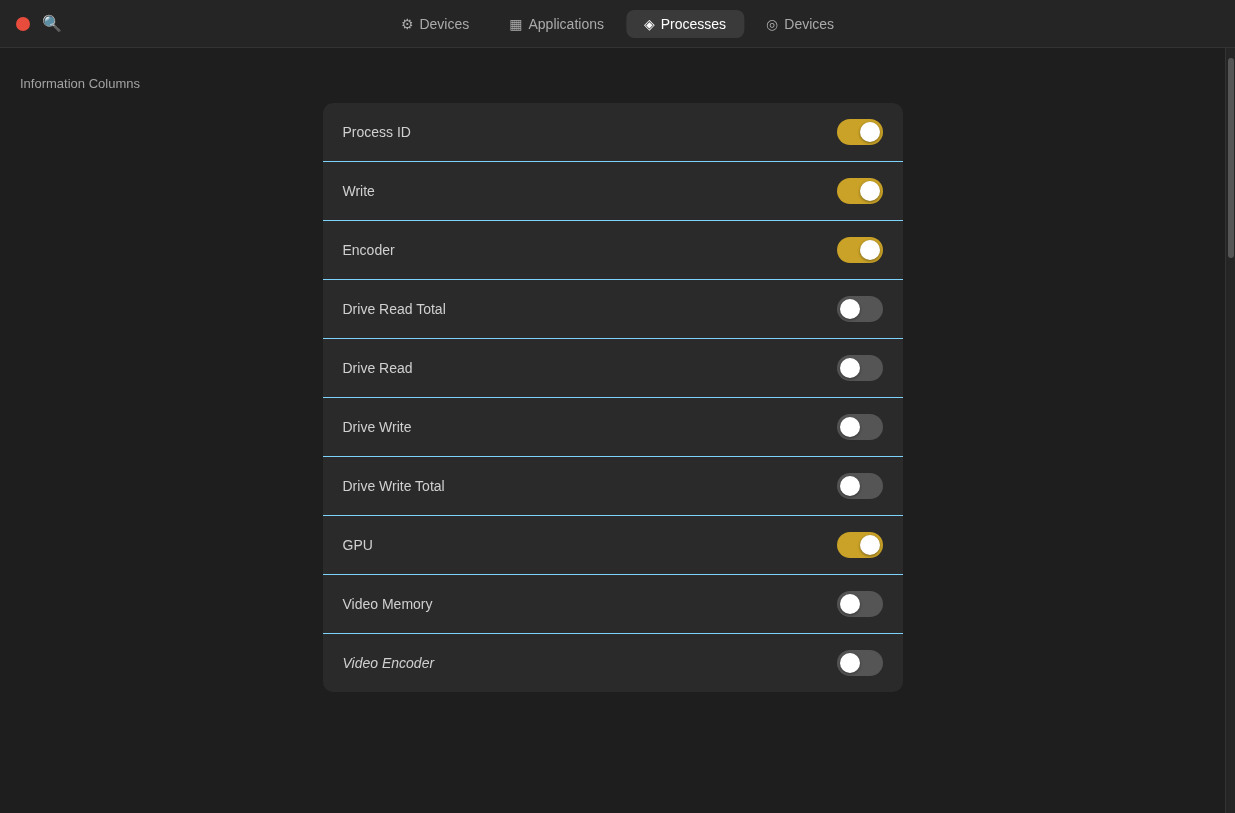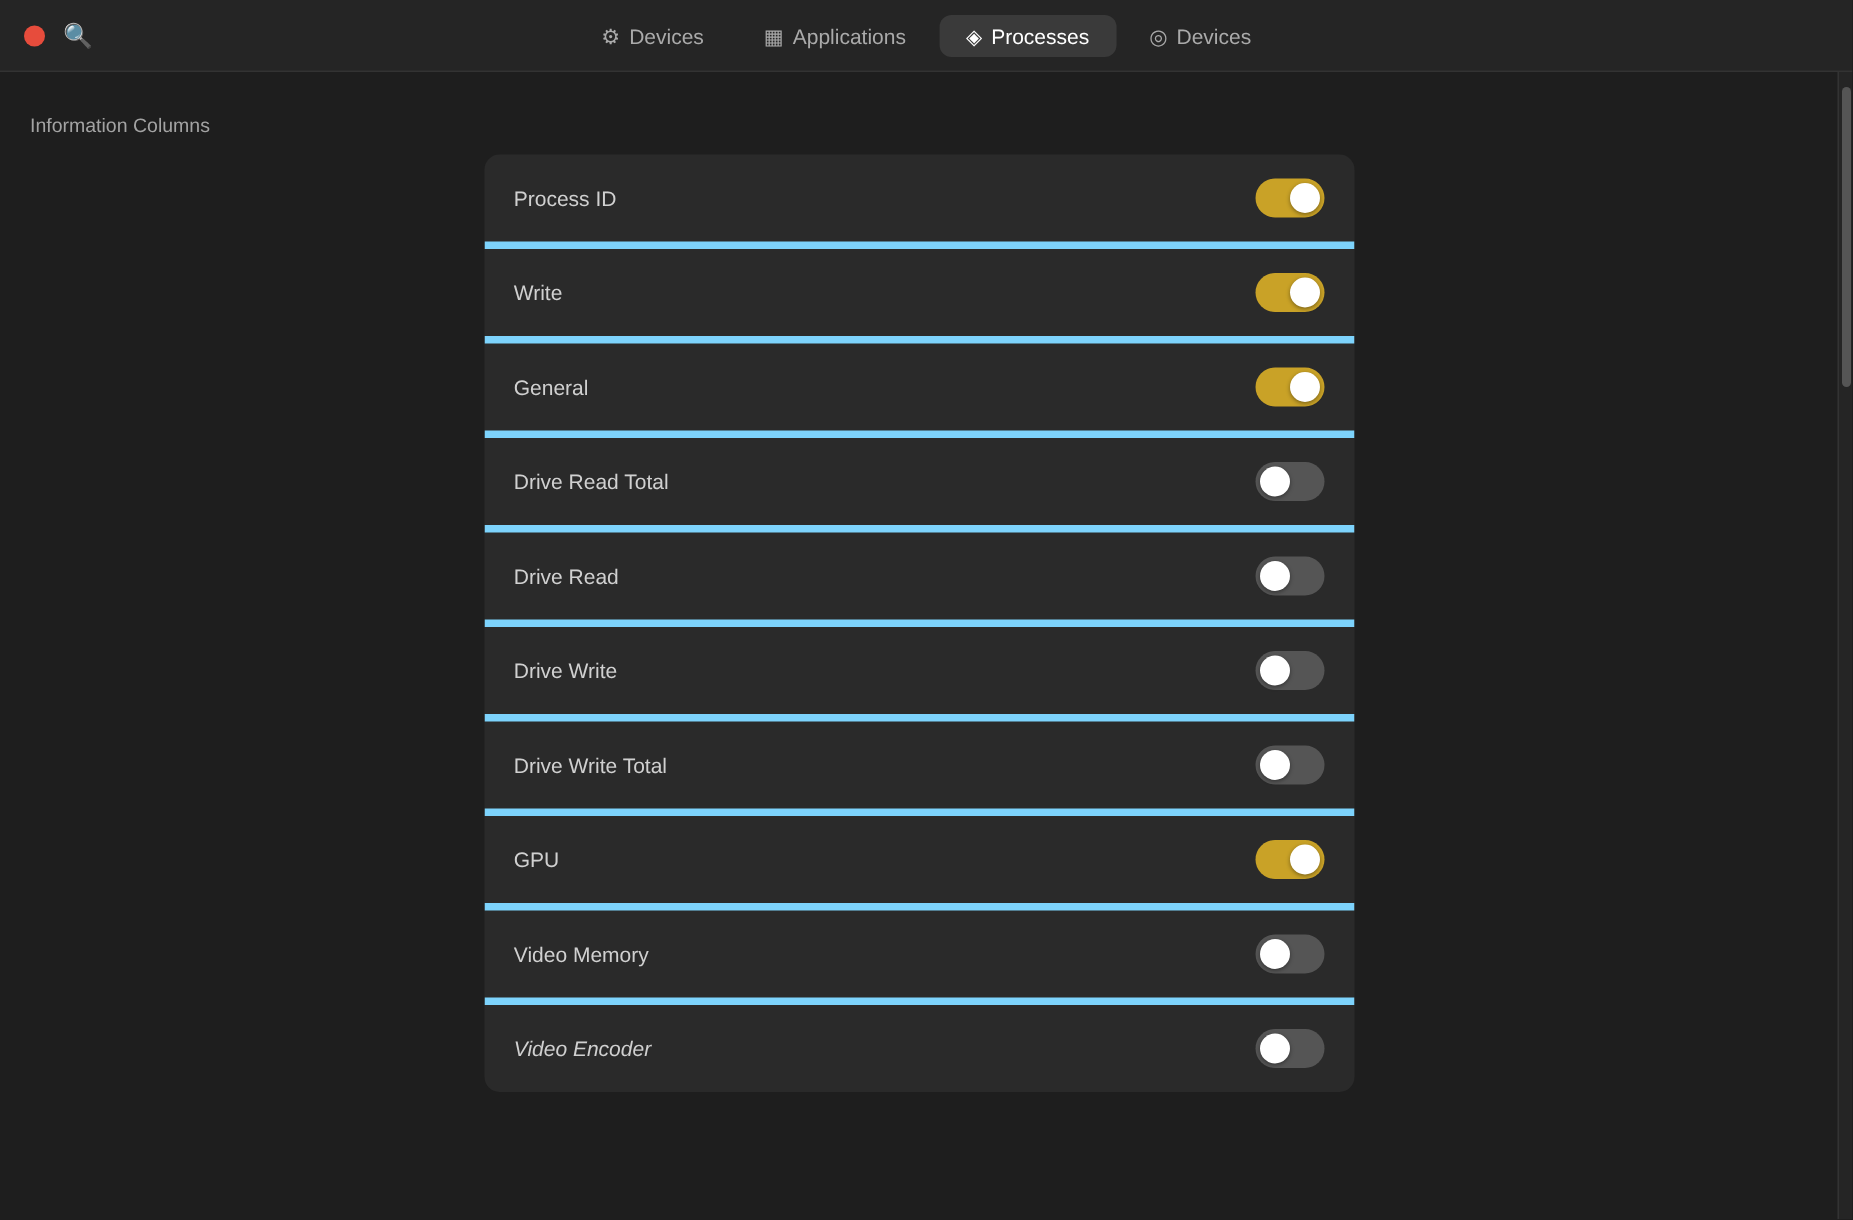--- a/index.html
+++ b/index.html
@@ -122,21 +122,21 @@
       overflow: hidden;
       max-width: 580px;
       margin: 0 auto;
     }
 
     .settings-row {
       display: flex;
       align-items: center;
       justify-content: space-between;
       padding: 16px 20px;
-      border-bottom: 5px solid #7dd3fc;
+      border-bottom: 1px solid #7dd3fc;
     }
 
     .settings-row:last-child {
       border-bottom: none;
       font-style: italic;
     }
 
     .row-label {
       font-size: 14px;
       color: #d0d0d0;
@@ -242,21 +242,21 @@
           </div>
         </div>
         <div class="settings-row">
           <span class="row-label">Write</span>
           <div class="toggle-wrapper on">
             <div class="toggle-track on"></div>
             <div class="toggle-knob"></div>
           </div>
         </div>
         <div class="settings-row">
-          <span class="row-label">General</span>
+          <span class="row-label">Encoder</span>
           <div class="toggle-wrapper on">
             <div class="toggle-track on"></div>
             <div class="toggle-knob"></div>
           </div>
         </div>
         <div class="settings-row">
           <span class="row-label">Drive Read Total</span>
           <div class="toggle-wrapper off">
             <div class="toggle-track off"></div>
             <div class="toggle-knob"></div>

